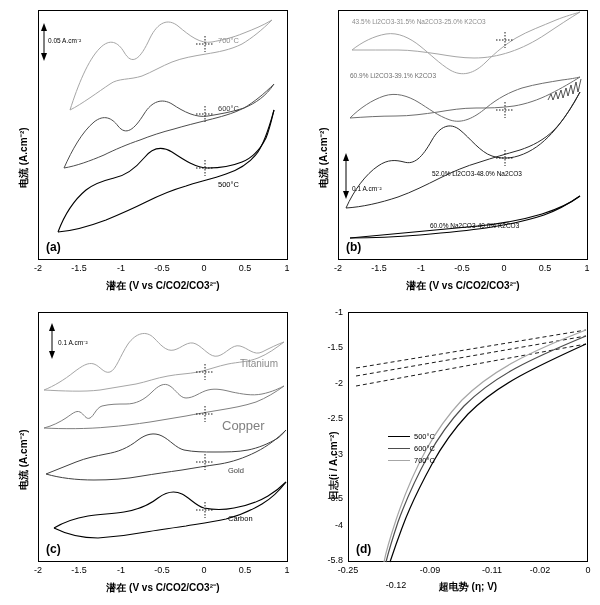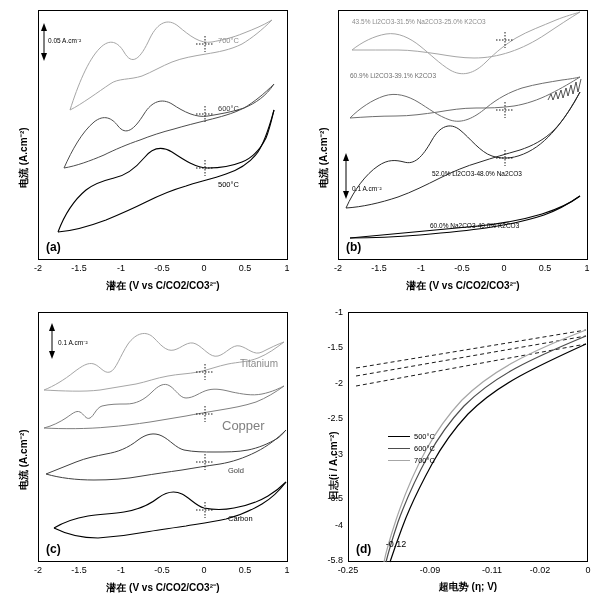--- a/index.html
+++ b/index.html
@@ -200,21 +200,21 @@
     <div class="ytick" style="left:313px;top:307px;">-1</div>
     <div class="ytick" style="left:313px;top:342px;">-1.5</div>
     <div class="ytick" style="left:313px;top:378px;">-2</div>
     <div class="ytick" style="left:313px;top:413px;">-2.5</div>
     <div class="ytick" style="left:313px;top:449px;">-3</div>
     <div class="ytick" style="left:313px;top:484px;margin-top:9px;">-3.5</div>
     <div class="ytick" style="left:313px;top:520px;">-4</div>
     <div class="ytick" style="left:313px;top:555px;">-5.8</div>
 
     <div class="tick" style="left:333px;top:565px;">-0.25</div>
-    <div class="tick" style="left:381px;top:539px;">-0.12</div>
+    <div class="tick" style="left:381px;top:580px;">-0.12</div>
     <div class="tick" style="left:415px;top:565px;">-0.09</div>
     <div class="tick" style="left:477px;top:565px;">-0.11</div>
     <div class="tick" style="left:525px;top:565px;">-0.02</div>
     <div class="tick" style="left:573px;top:565px;">0</div>
     <div class="axis-title" style="left:393px;top:580px;width:150px;">超电势 (η; V)</div>
   </div>
 
 </div>
 
 </body></html>

